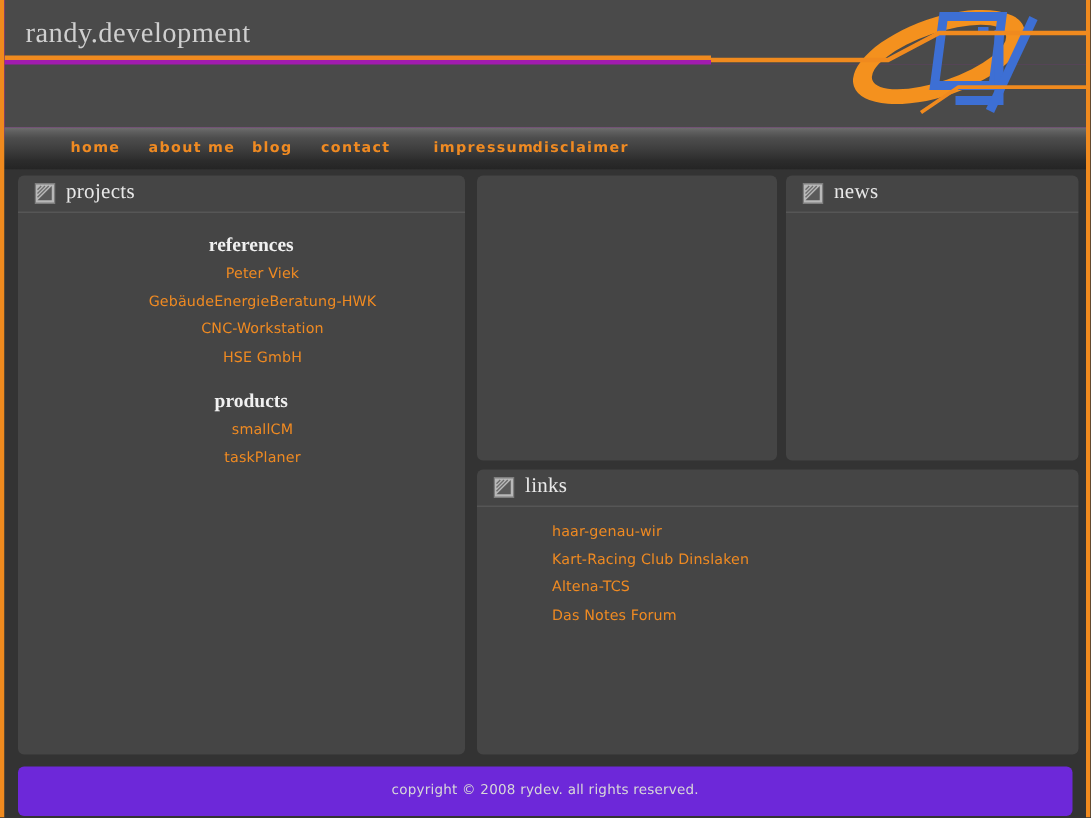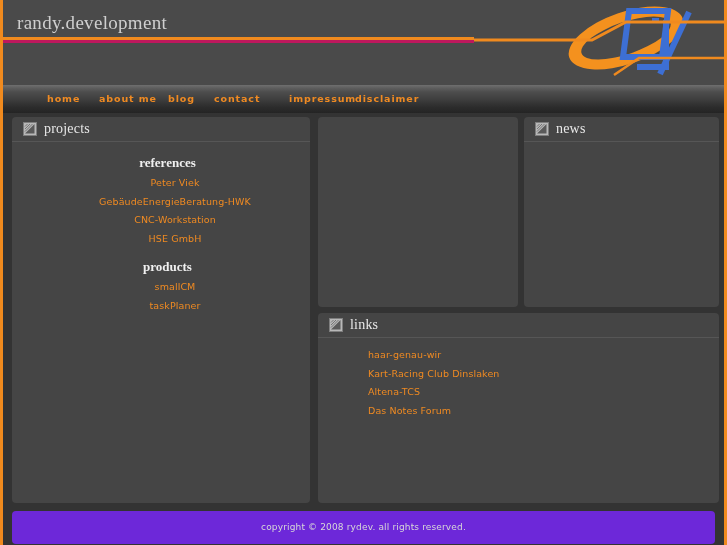--- a/index.html
+++ b/index.html
@@ -23,21 +23,21 @@
     box-sizing: border-box;
     border-left: 3px solid #f08a1e;
     border-right: 3px solid #f08a1e;
   }
 
   
   #header {
     position: absolute;
     left: 0; top: 0; right: 0;
     height: 93px;
-    background: #be185d;
+    background: #a21caf;
     overflow: hidden;
   }
   #title-strip {
     position: absolute;
     left: 0; top: 0; right: 0;
     height: 40px;
     background: #4a4a4a;
     border-bottom: 3px solid #f08a1e;
     box-sizing: border-box;
   }

